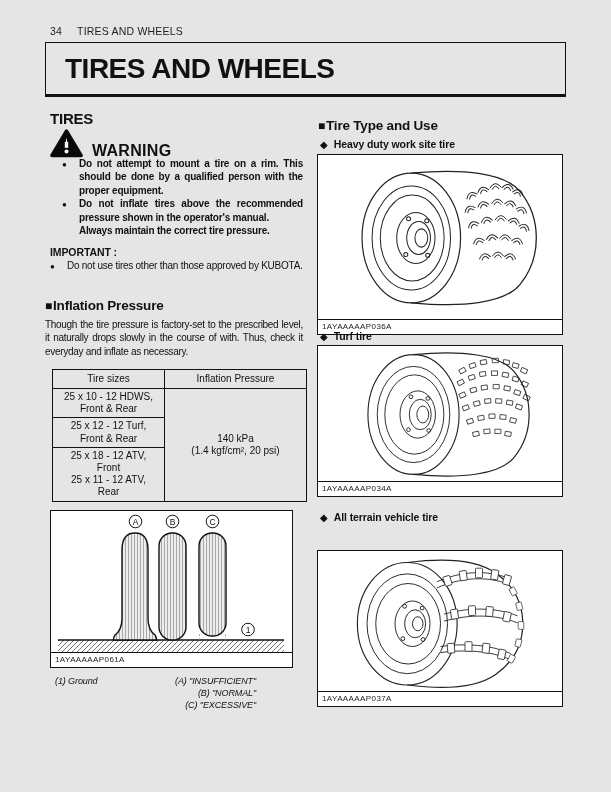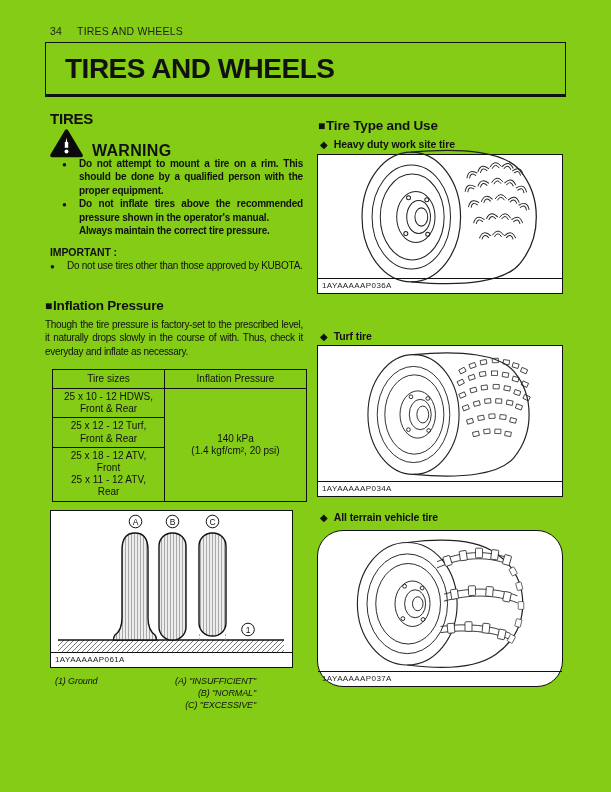--- a/index.html
+++ b/index.html
@@ -1,17 +1,17 @@
 <!DOCTYPE html>
 <html><head>
 <meta charset="utf-8">
 <style>
   html,body { margin:0; padding:0; background:#fff; }
   .page {
-    position:relative; width:611px; height:792px; background:#84cc16;
+    position:relative; width:611px; height:792px; background:#e5e5e5;
     font-family:"Liberation Sans", sans-serif; color:#111; overflow:hidden;
   }
   .abs { position:absolute; }
 
   
   .page-header { left:50px; top:25px; display:flex; gap:15px;
     font-size:10.5px; letter-spacing:0.2px; color:#222; }
 
   .title-box { left:45px; top:42px; width:521px; height:55px;
     border:1.5px solid #111; border-bottom-width:3px; box-sizing:border-box;
@@ -225,21 +225,21 @@
   <div class="abs h-tiretype sec-heading">
     <span class="sq">■</span>
     <span>Tire Type and Use</span>
   </div>
 
   <div class="dia-head" style="left:320px; top:138px;">
     <span class="dia">◆</span>
     <span class="dlabel">Heavy duty work site tire</span>
   </div>
 
-  <div class="figbox" style="left:317px; top:154px; width:246px; height:140px;text-decoration:underline;">
+  <div class="figbox" style="left:317px; top:154px; width:246px; height:181px;text-decoration:underline;">
     <div class="figart">
       <svg width="243" height="146" viewBox="0 0 244 160" preserveAspectRatio="xMidYMid meet">
         <defs>
           <g id="chv" stroke="#222" fill="none" stroke-width="0.9">
             <path d="M-5.5 3.5 Q0 -4.5 5.5 3.5"></path>
             <path d="M-3.4 5 Q0 -0.8 3.4 5"></path>
           </g>
         </defs>
         <g stroke="#222" fill="none" stroke-width="1.1">
           <path d="M90 9 C148 3.5 193 9 209 29 C221.5 44 227 62 227 80 C227 98 221.5 116 209 131 C193 151 148 156.5 90 151" stroke-width="1.4"></path>
@@ -348,21 +348,21 @@
       </svg>
     </div>
     <div class="figcode">1AYAAAAAP034A</div>
   </div>
 
   <div class="dia-head" style="left:320px; top:511px;">
     <span class="dia">◆</span>
     <span class="dlabel">All terrain vehicle tire</span>
   </div>
 
-  <div class="figbox" style="left:317px; top:530px; width:246px; height:157px;border-radius:26px;">
+  <div class="figbox" style="left:317px; top:550px; width:246px; height:157px;">
     <div class="figart">
       <svg width="243" height="140" viewBox="0 0 244 160" preserveAspectRatio="xMidYMid meet">
         <defs>
           <rect id="lug3" x="-4" y="-5.5" width="8" height="11" rx="1" fill="#fff" stroke="#222" stroke-width="0.9"></rect>
         </defs>
         <g stroke="#222" fill="none" stroke-width="1.1">
           <path d="M84 12 C130 6 165 10 185 24 C205 38 216 58 216 82 C216 106 205 126 185 140 C165 154 130 158 84 152" stroke-width="1.4"></path>
           <ellipse cx="84" cy="82" rx="57" ry="70" stroke-width="1.3"></ellipse>
           <ellipse cx="84" cy="82" rx="46" ry="57"></ellipse>
           <ellipse cx="85" cy="82" rx="37" ry="46"></ellipse>

